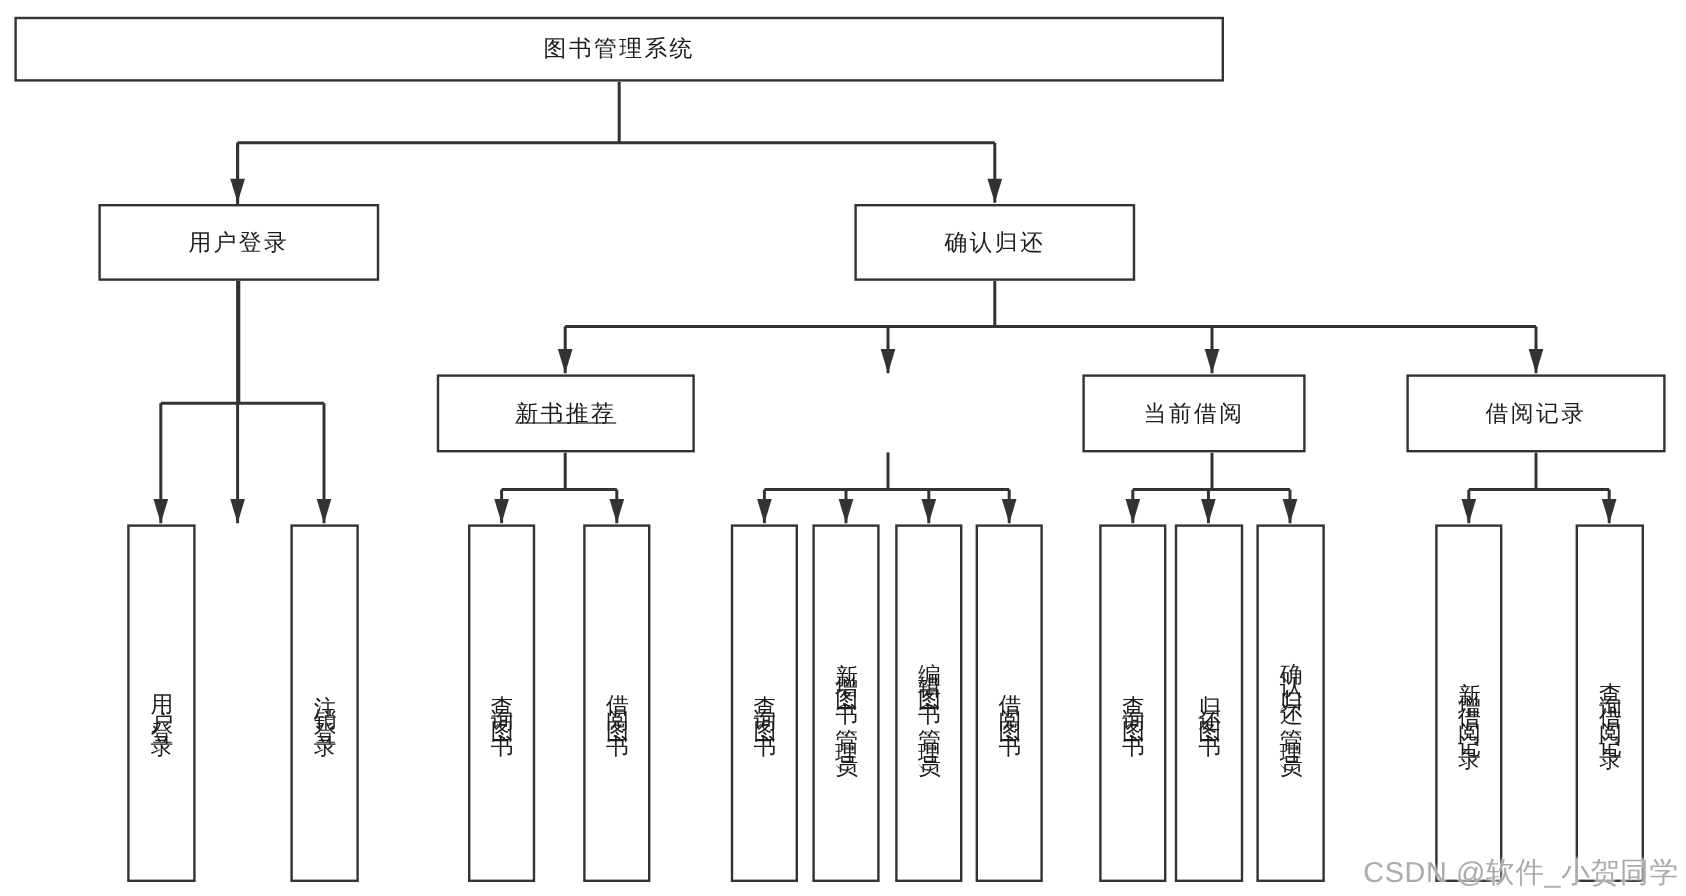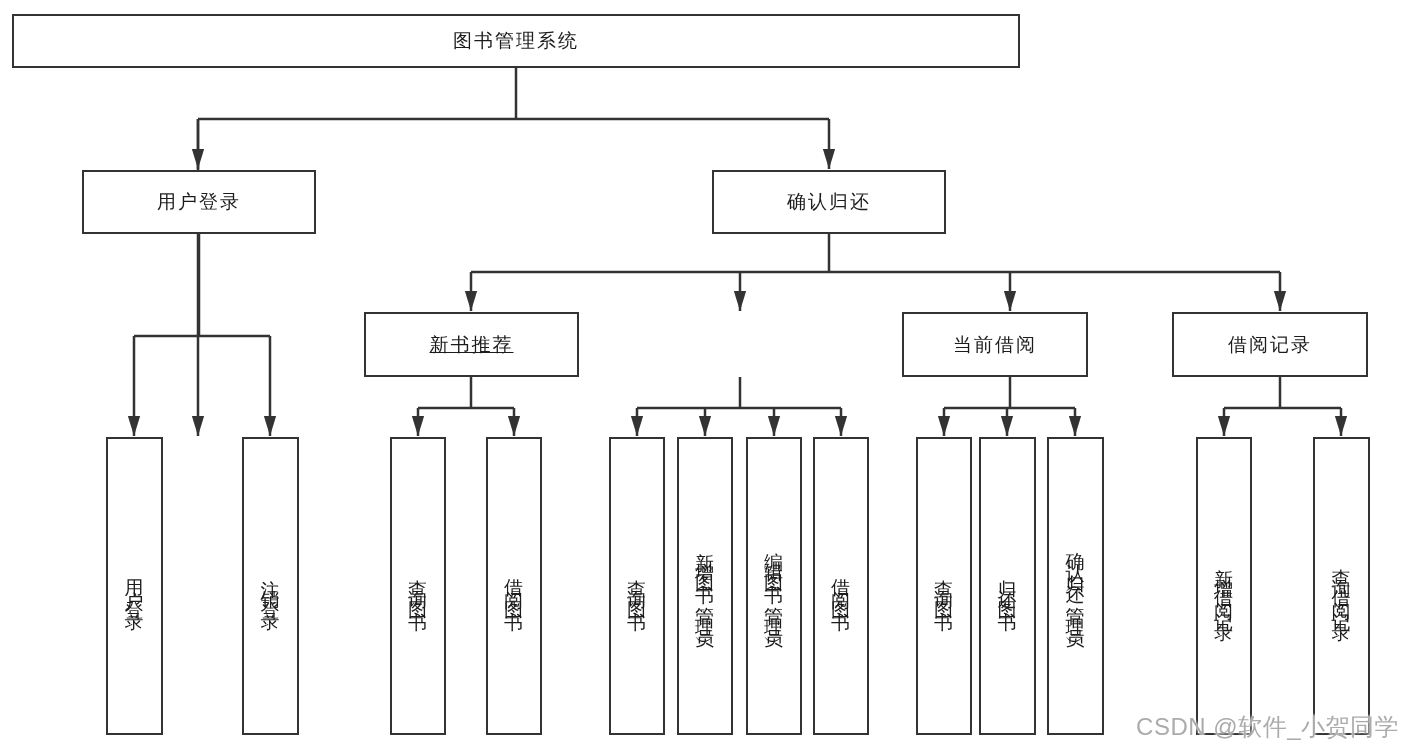--- a/index.html
+++ b/index.html
@@ -43,21 +43,21 @@
     letter-spacing: 11px;
     line-height: 1;
   }
   
   .n-root          { left: 12px;   top: 14px;  width: 1008px; height: 54px; }
   .n-user-login    { left: 82px;   top: 170px; width: 234px;  height: 64px; }
   .n-book-mgmt     { left: 712px;  top: 170px; width: 234px;  height: 64px; }
   .n-new-book      { left: 364px;  top: 312px; width: 215px;  height: 65px; text-decoration: underline; }
   .n-book-borrow   { left: 632px;  top: 312px; width: 216px;  height: 65px; }
   .n-current-bor   { left: 902px;  top: 312px; width: 186px;  height: 65px; }
-  .n-borrow-rec    { left: 1172px; top: 312px; width: 196px;  height: 65px; text-align: right; }
+  .n-borrow-rec    { left: 1172px; top: 312px; width: 216px;  height: 65px; text-align: right; }
   
   .node.v          { top: 437px; height: 298px; }
   .n-c1  { left: 106px;  width: 57px; }
   .n-c2  { left: 242px;  width: 57px; }
   .n-c3  { left: 390px;  width: 56px; }
   .n-c4  { left: 486px;  width: 56px; }
   .n-c5  { left: 609px;  width: 56px; }
   .n-c6  { left: 677px;  width: 56px; }
   .n-c7  { left: 746px;  width: 56px; }
   .n-c8  { left: 813px;  width: 56px; }

